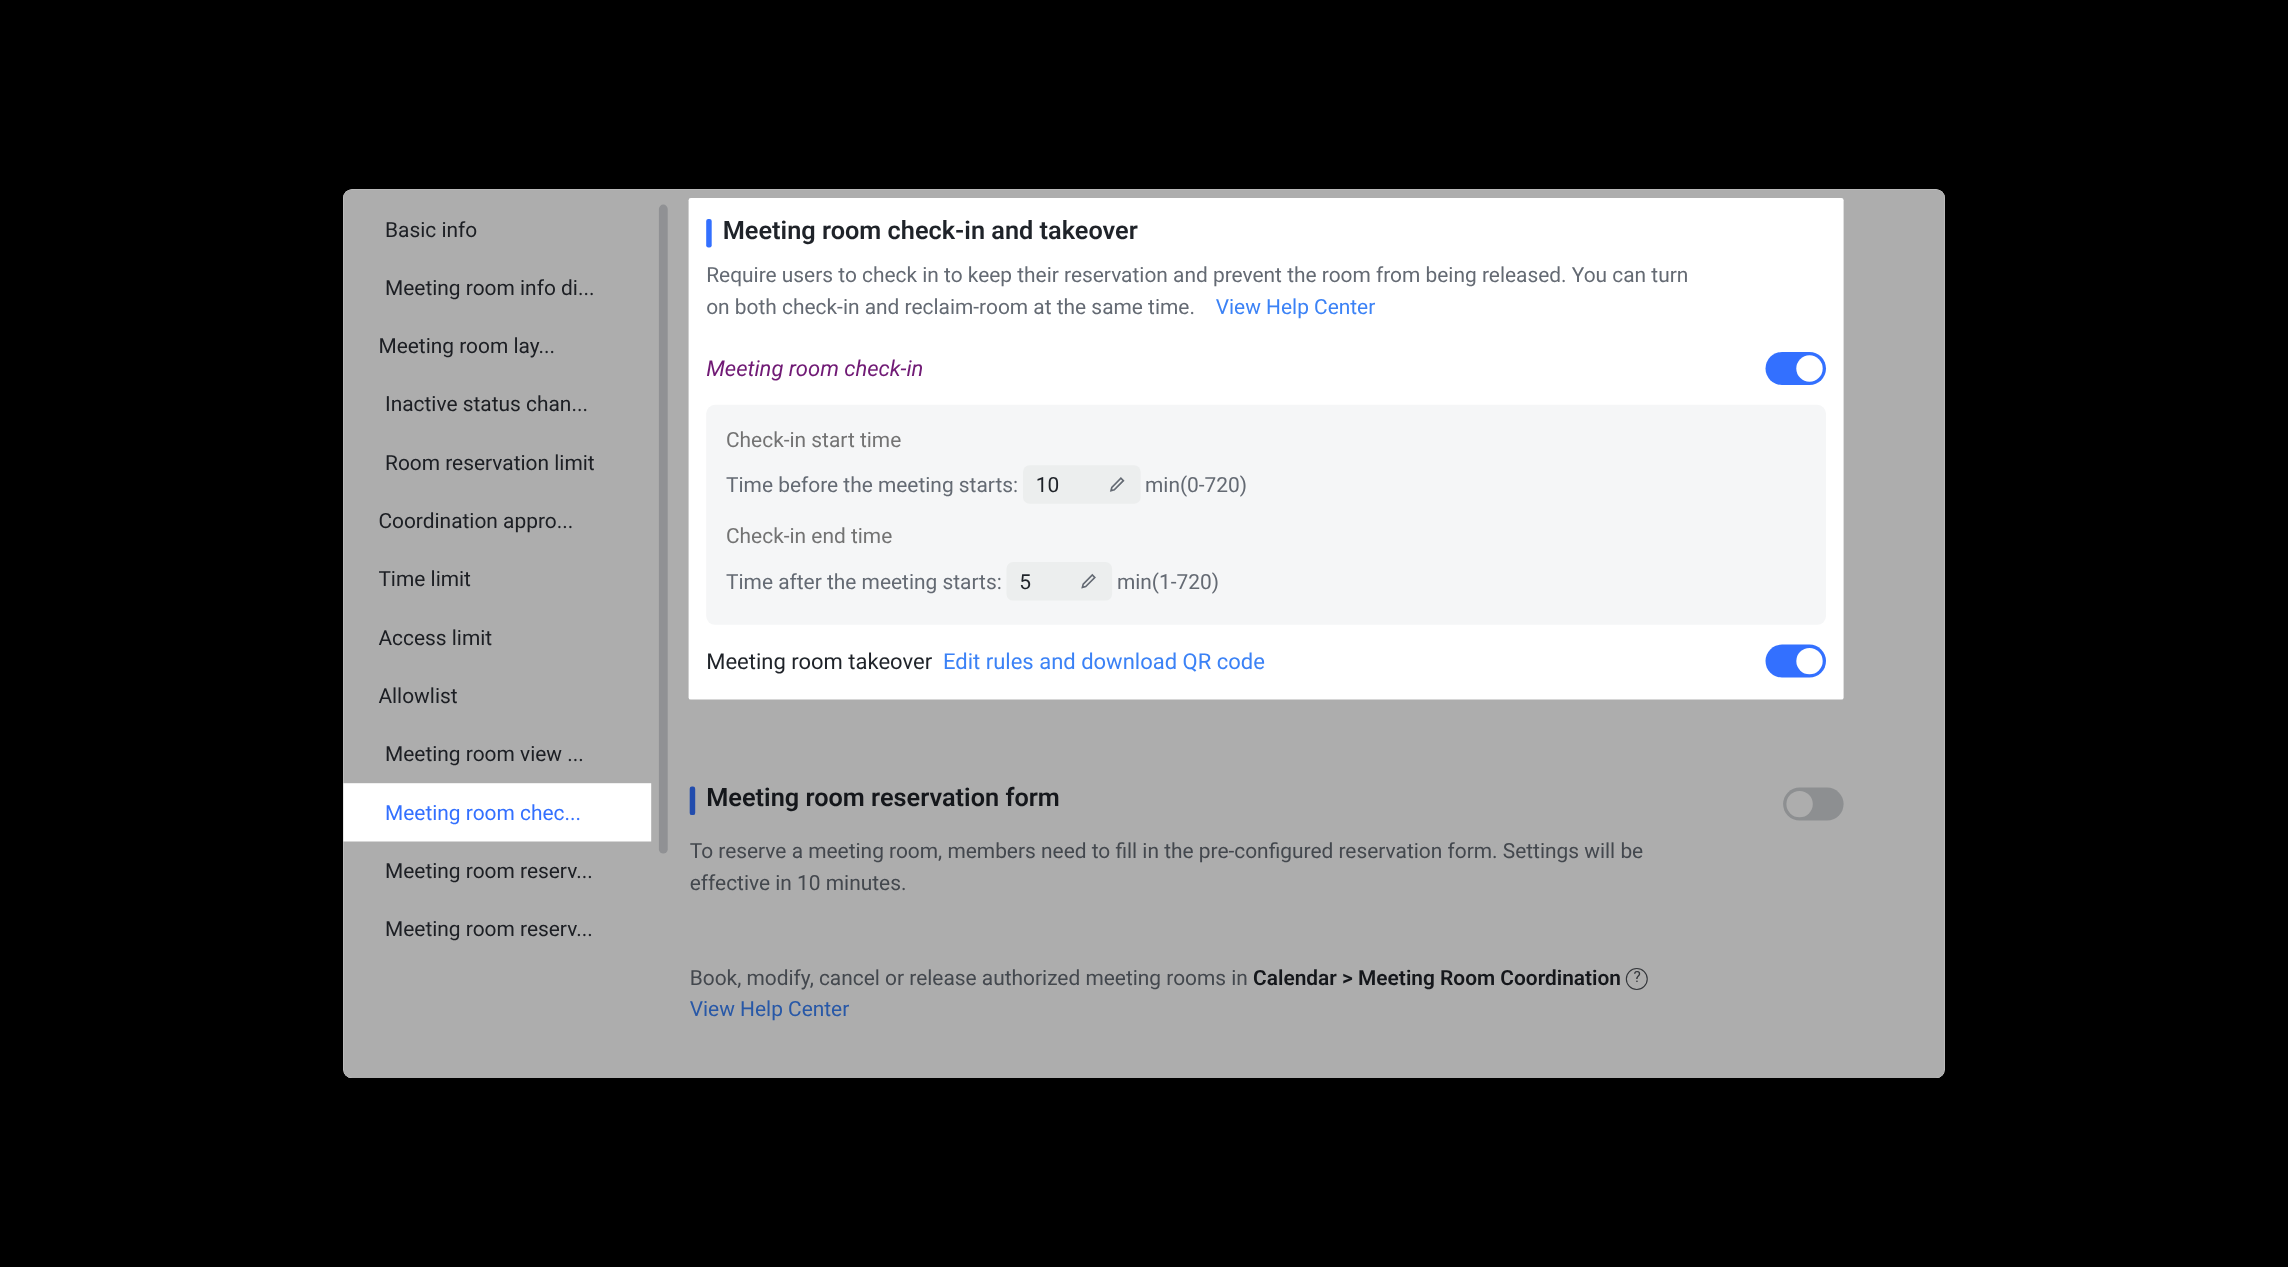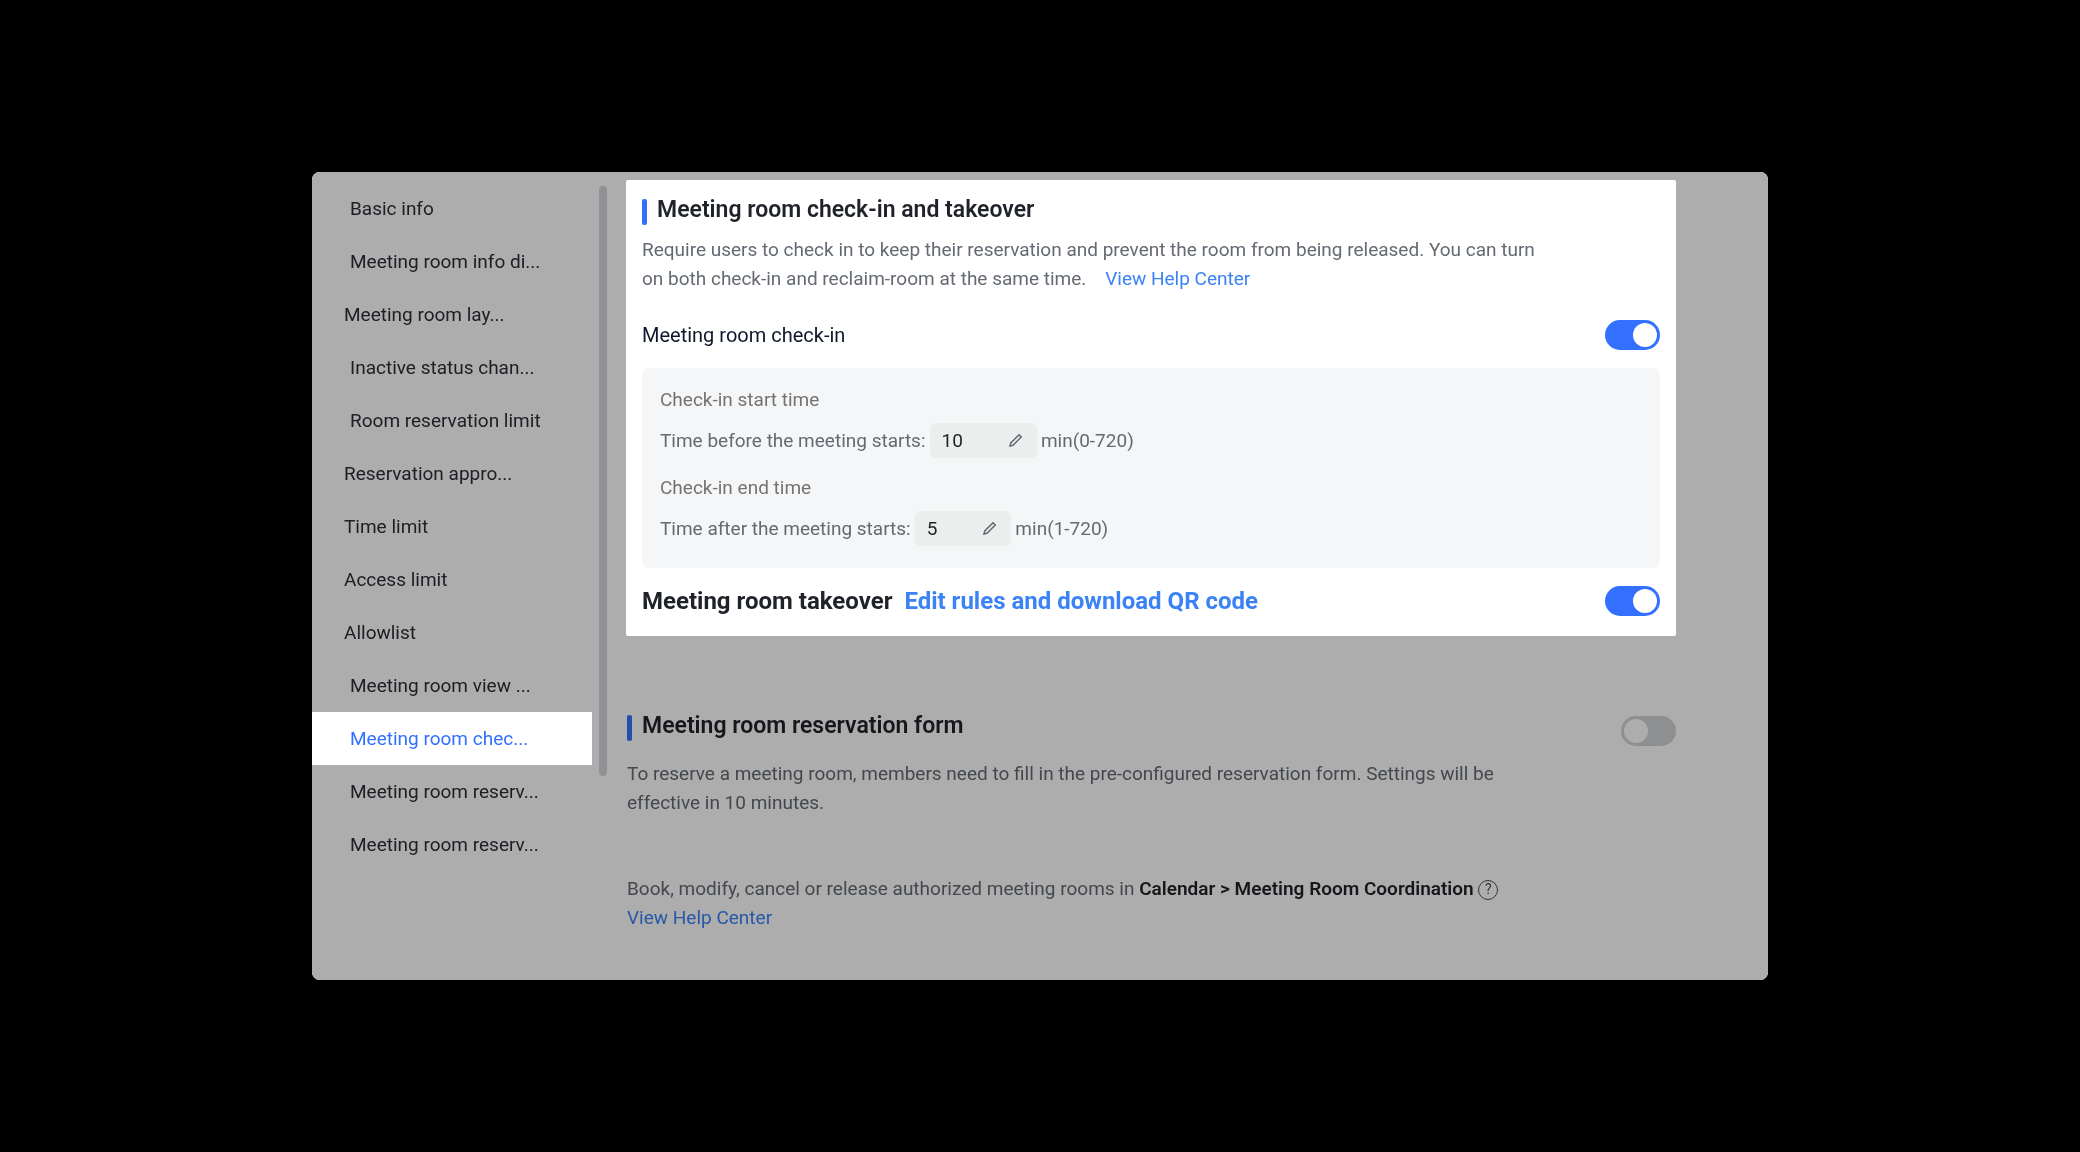--- a/index.html
+++ b/index.html
@@ -129,22 +129,23 @@
   }
   .toggle.on .knob { right: 3px; }
   .toggle.off .knob { left: 3px; }
   .row-between {
     display: flex;
     align-items: center;
     justify-content: space-between;
   }
   .setting-label {
     font-size: 20px;
-    color: #0f172a;
+    color: #701a75;
     margin-top: 26px;
+    font-style: italic;
   }
   .subbox {
     background: #f5f6f7;
     border-radius: 8px;
     padding: 20px 18px 22px;
     margin-top: 18px;
   }
   .sub-title {
     font-size: 19px;
     color: #737373;
@@ -175,23 +176,22 @@
     stroke-width: 2;
     fill: none;
   }
   .takeover-row {
     display: flex;
     align-items: center;
     justify-content: space-between;
     margin-top: 18px;
   }
   .takeover-left {
-    font-size: 24px;
+    font-size: 20px;
     color: #1f2329;
-    font-weight: bold;
   }
   .settings-btn {
     border: 1px solid #d0d3d6;
     background: #fff;
     border-radius: 6px;
     padding: 10px 18px;
     font-size: 18px;
     color: #1f2329;
     cursor: pointer;
   }
@@ -236,21 +236,21 @@
       <div class="side-item sub">
           <span>Meeting room lay...</span>
         </div>
       <div class="side-item">
           <span>Inactive status chan...</span>
         </div>
       <div class="side-item">
           <span>Room reservation limit</span>
         </div>
       <div class="side-item sub">
-          <span>Reservation appro...</span>
+          <span>Coordination appro...</span>
         </div>
       <div class="side-item sub">
           <span>Time limit</span>
         </div>
       <div class="side-item sub">
           <span>Access limit</span>
         </div>
       <div class="side-item sub">
           <span>Allowlist</span>
         </div>

